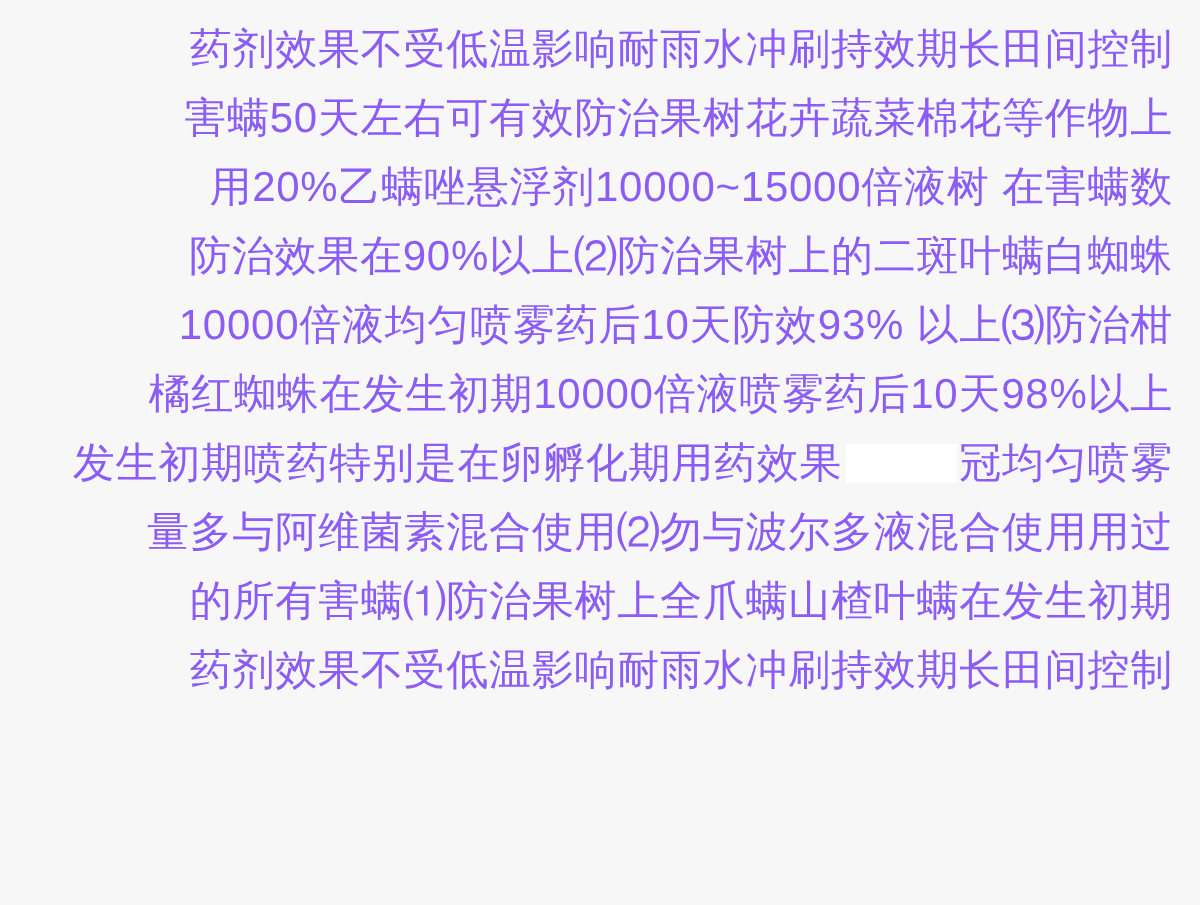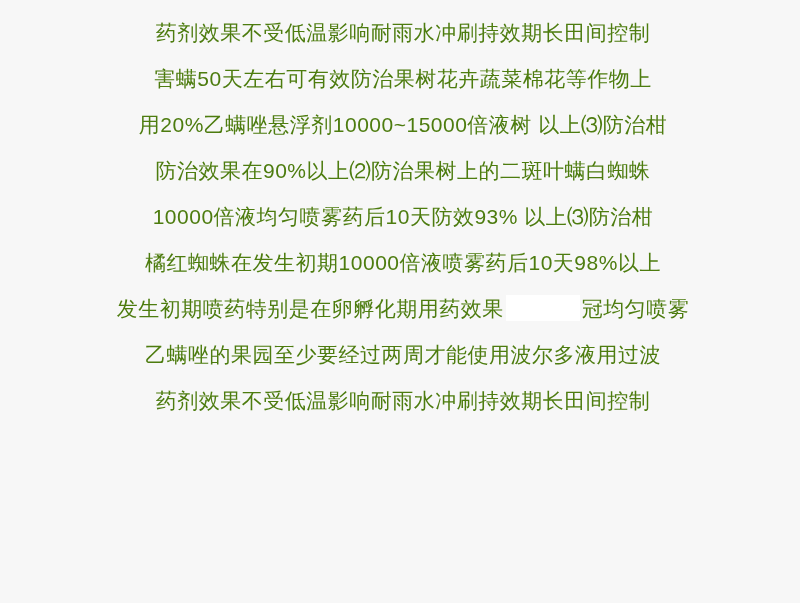--- a/index.html
+++ b/index.html
@@ -15,25 +15,25 @@
   }
   .page {
     position: relative;
     width: 800px;
     height: 603px;
     background: #f7f7f7;
     box-sizing: border-box;
     padding: 10px 18px 0 24px;
   }
   .text-body {
-    font-size: 21px;
+    font-size: 28px;
     line-height: 46px;
-    color: #4d7c0f;
+    color: #8b5cf6;
     letter-spacing: 0.5px;
-    text-align: center;
+    text-align: right;
     word-break: break-all;
     white-space: normal;
   }
   .line {
     display: block;
     white-space: nowrap;
   }
   .redaction {
     display: inline-block;
     width: 74px;
@@ -45,21 +45,22 @@
     top: -2px;
   }
 </style>
 </head>
 <body>
 
 <div class="page">
   <div class="text-body">
     <span class="line">药剂效果不受低温影响耐雨水冲刷持效期长田间控制</span>
     <span class="line">害螨50天左右可有效防治果树花卉蔬菜棉花等作物上</span>
-    <span class="line">用20%乙螨唑悬浮剂10000~15000倍液树 以上⑶防治柑</span>
+    <span class="line">用20%乙螨唑悬浮剂10000~15000倍液树 在害螨数</span>
     <span class="line">防治效果在90%以上⑵防治果树上的二斑叶螨白蜘蛛</span>
     <span class="line">10000倍液均匀喷雾药后10天防效93% 以上⑶防治柑</span>
     <span class="line">橘红蜘蛛在发生初期10000倍液喷雾药后10天98%以上</span>
     <span class="line"><span>发生初期喷药特别是在卵孵化期用药效果</span><span class="redaction"></span><span>冠均匀喷雾</span></span>
-    <span class="line">乙螨唑的果园至少要经过两周才能使用波尔多液用过波</span>
+    <span class="line">量多与阿维菌素混合使用⑵勿与波尔多液混合使用用过</span>
+    <span class="line">的所有害螨⑴防治果树上全爪螨山楂叶螨在发生初期</span>
     <span class="line">药剂效果不受低温影响耐雨水冲刷持效期长田间控制</span>
   </div>
 </div>
 
 </body></html>

